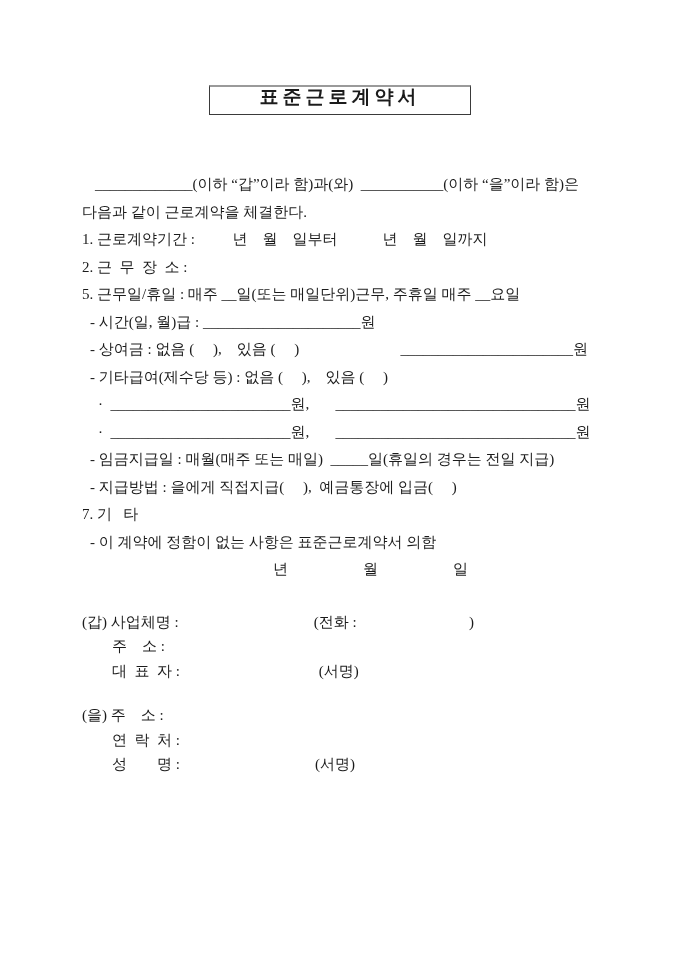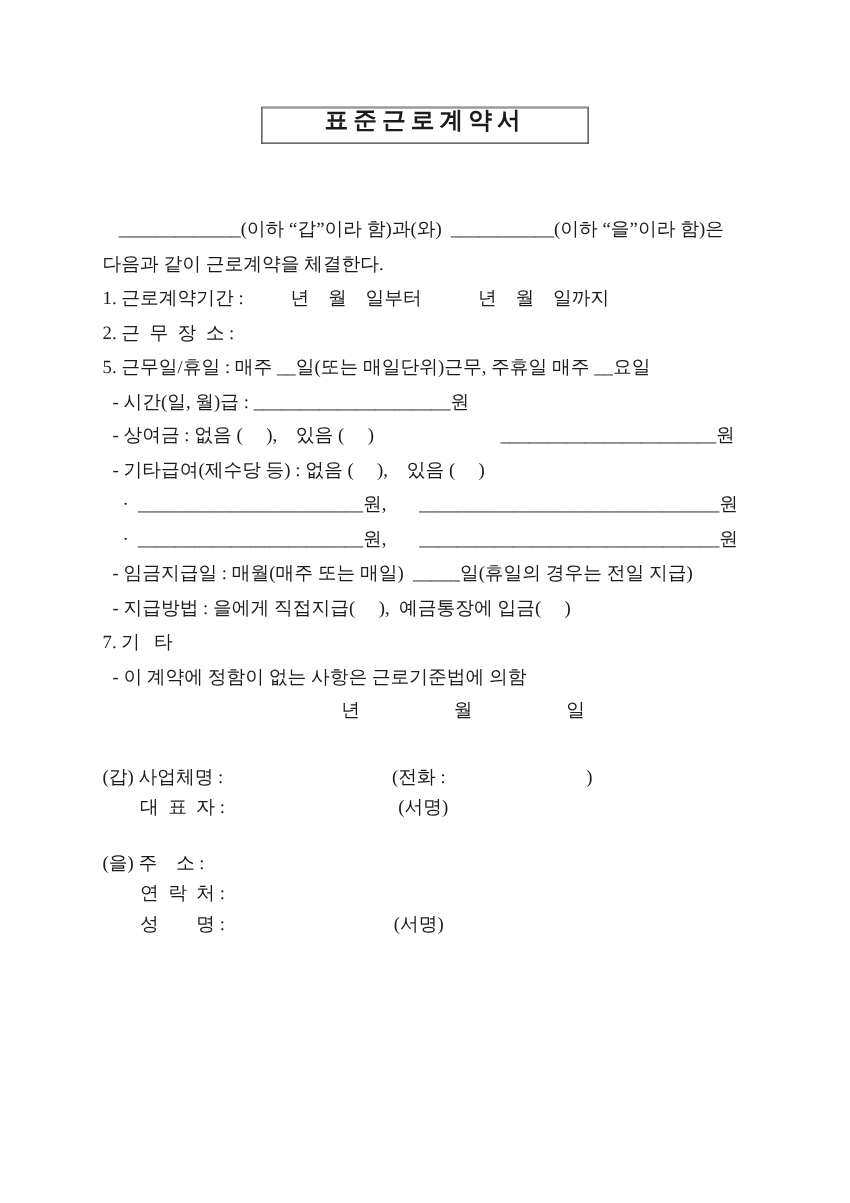--- a/index.html
+++ b/index.html
@@ -68,26 +68,27 @@
 
   <div class="ln sub">- 시간(일, 월)급 : _____________________원</div>
   <div class="ln sub">- 상여금 : 없음 (     ),    있음 (     )                           _______________________원</div>
   <div class="ln sub">- 기타급여(제수당 등) : 없음 (     ),    있음 (     )</div>
   <div class="ln dot">·  ________________________원,       ________________________________원</div>
   <div class="ln dot">·  ________________________원,       ________________________________원</div>
   <div class="ln sub">- 임금지급일 : 매월(매주 또는 매일)  _____일(휴일의 경우는 전일 지급)</div>
   <div class="ln sub">- 지급방법 : 을에게 직접지급(     ),  예금통장에 입금(     )</div>
 
   <div class="ln">7. 기   타</div>
-  <div class="ln sub">- 이 계약에 정함이 없는 사항은 근로기준법에 의함</div>
+  <div class="ln sub">- 이 계약에 정함이 없는 사항은 표준근로계약서 의함</div>
 
   <div class="ln date-ln">년                    월                    일</div>
 
   <div class="party party-gap">
     <div class="ln">(갑) 사업체명 :                                    (전화 :                              )</div>
+    <div class="ln">        주    소 :</div>
     <div class="ln">        대  표  자 :                                     (서명)</div>
   </div>
 
   <div class="party party-eul">
     <div class="ln">(을) 주    소 :</div>
     <div class="ln">        연  락  처 :</div>
     <div class="ln">        성        명 :                                    (서명)</div>
   </div>
 
 </div>

